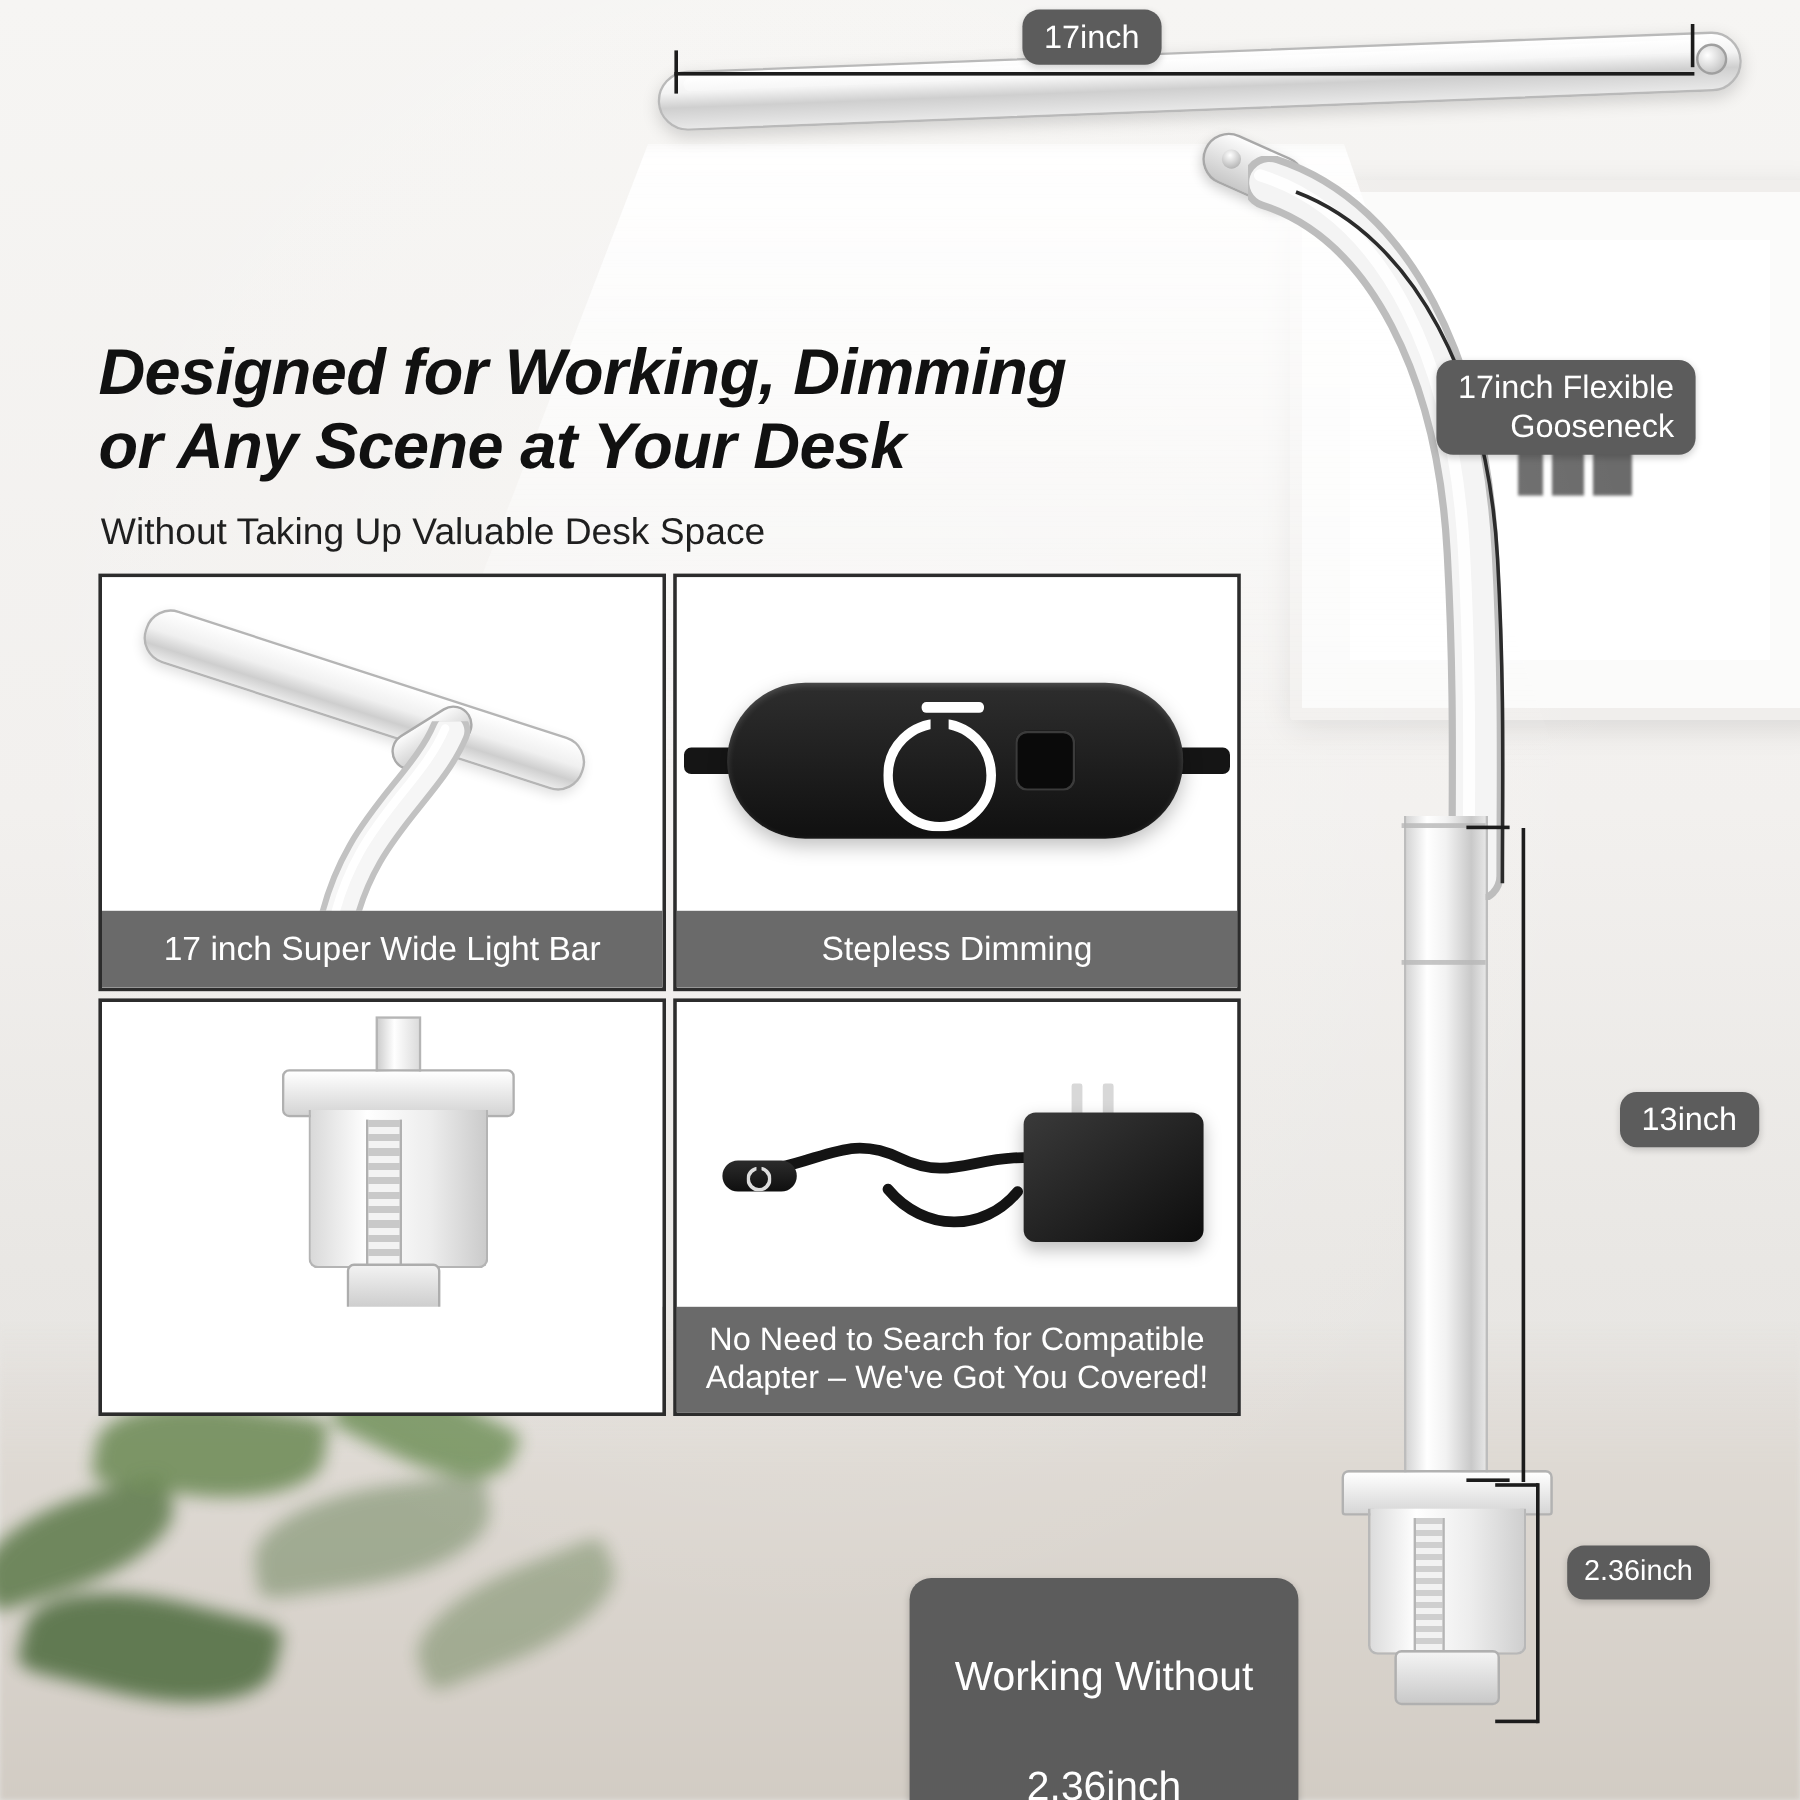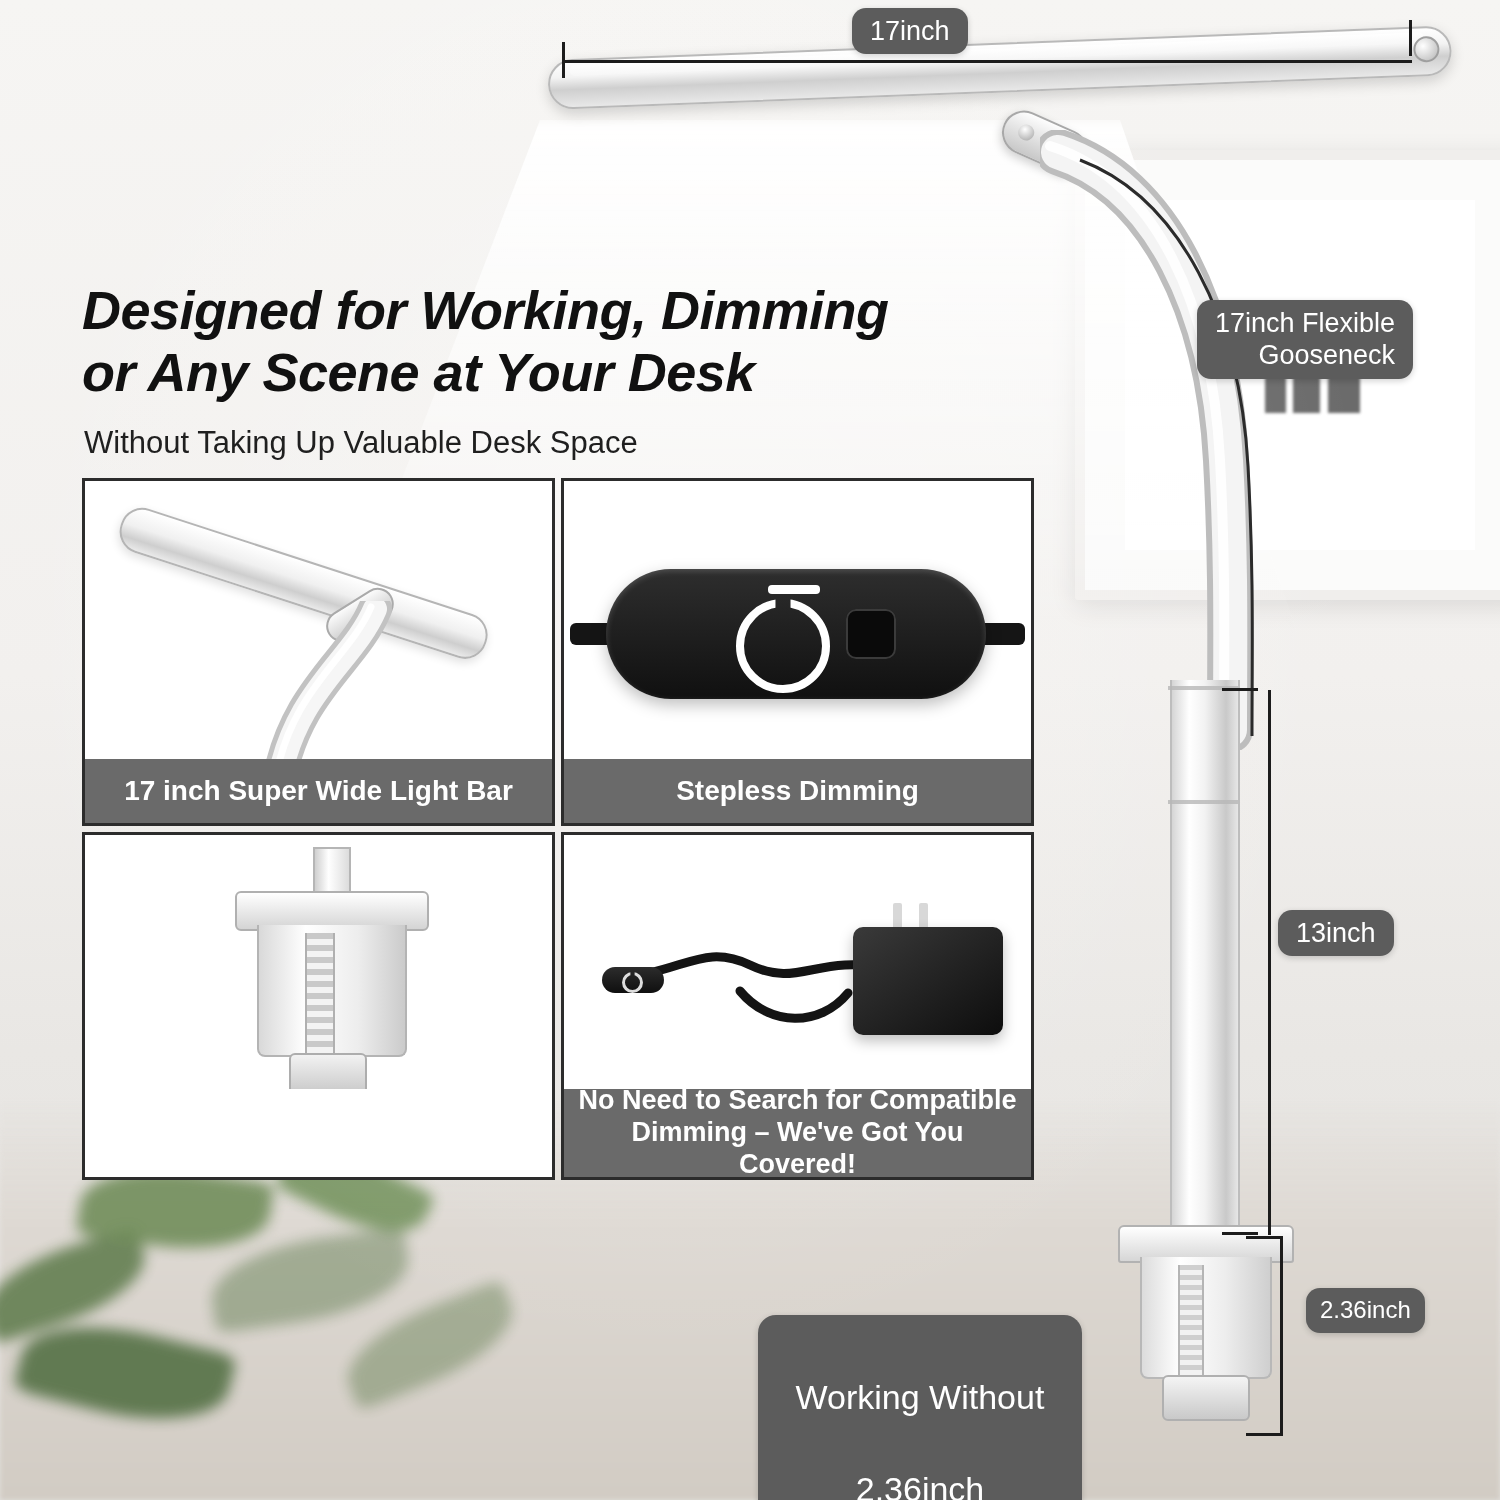--- a/index.html
+++ b/index.html
@@ -264,21 +264,20 @@
     display: grid;
     grid-template-columns: 473px 473px;
     grid-template-rows: 348px 348px;
     gap: 6px;
   }
   .card {
     position: relative;
     background: #ffffff;
     border: 3px solid #2c2c2c;
     overflow: hidden;
-    font-weight: bold;
   }
   .card-img {
     position: absolute;
     left: 0; top: 0;
     right: 0; bottom: 64px;
     background: #ffffff;
     overflow: hidden;
   }
   .card.tall .card-img { bottom: 88px; }
   .card-label {
@@ -494,21 +493,21 @@
   <div class="tick v" style="left:562px; top:42px;"></div>
   <div class="tick v" style="left:1409px; top:20px;"></div>
   <div class="pill center" style="left:852px; top:8px;">17inch</div>
 
   <div class="pill center" style="left:1197px; top:300px;">17inch Flexible
 Gooseneck</div>
 
   <div class="dimline v" style="left:1268px; top:690px; height:545px;"></div>
   <div class="tick h" style="left:1222px; top:688px;"></div>
   <div class="tick h" style="left:1222px; top:1232px;"></div>
-  <div class="pill center" style="left:1278px; top:910px;">13inch</div>
+  <div class="pill center" style="left:1350px; top:910px;">13inch</div>
 
   <div class="dimline v" style="left:1280px; top:1236px; height:200px;"></div>
   <div class="tick h" style="left:1246px; top:1236px;"></div>
   <div class="tick h" style="left:1246px; top:1433px;"></div>
   <div class="pill small center" style="left:1306px; top:1288px;">2.36inch</div>
 
   <div class="pill big" style="left:758px; top:1315px; width:272px;">
     <span>Working Without</span><br>
     <span>2.36inch</span>
   </div>
@@ -570,17 +569,17 @@
         </div>
         <div class="c4-switch"></div>
         <div class="c4-usb"></div>
         <div class="c4-prongs">
           <div class="prong" style="left:4px;"></div>
           <div class="prong" style="left:30px;"></div>
         </div>
         <div class="c4-adapter"></div>
       </div>
       <div class="card-label">No Need to Search for Compatible
-Dimming – We've Got You Covered!</div>
+Adapter – We've Got You Covered!</div>
     </div>
 
   </div>
 </div>
 
 </body></html>

